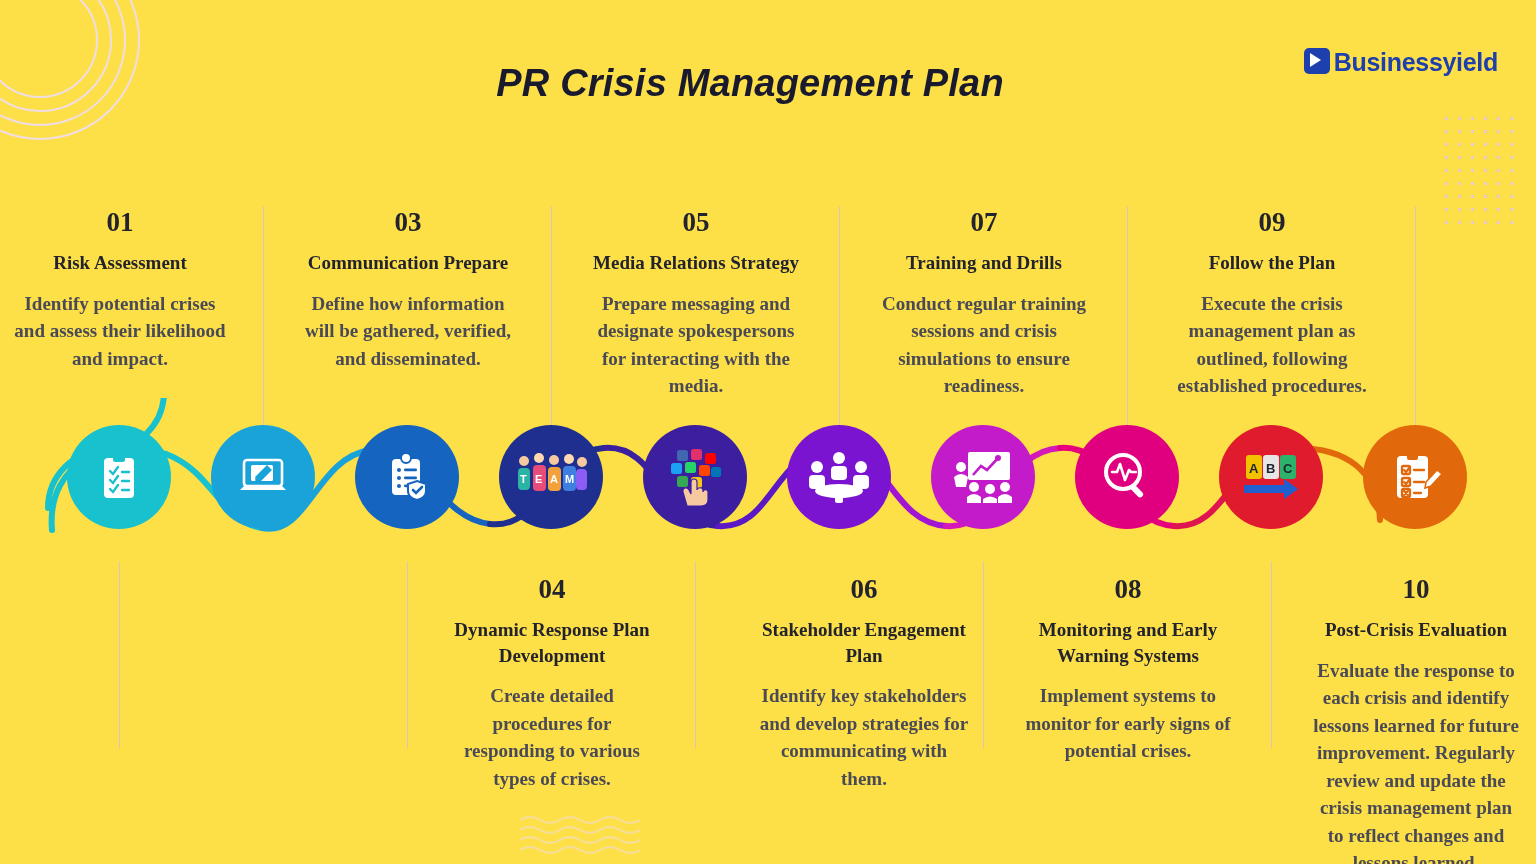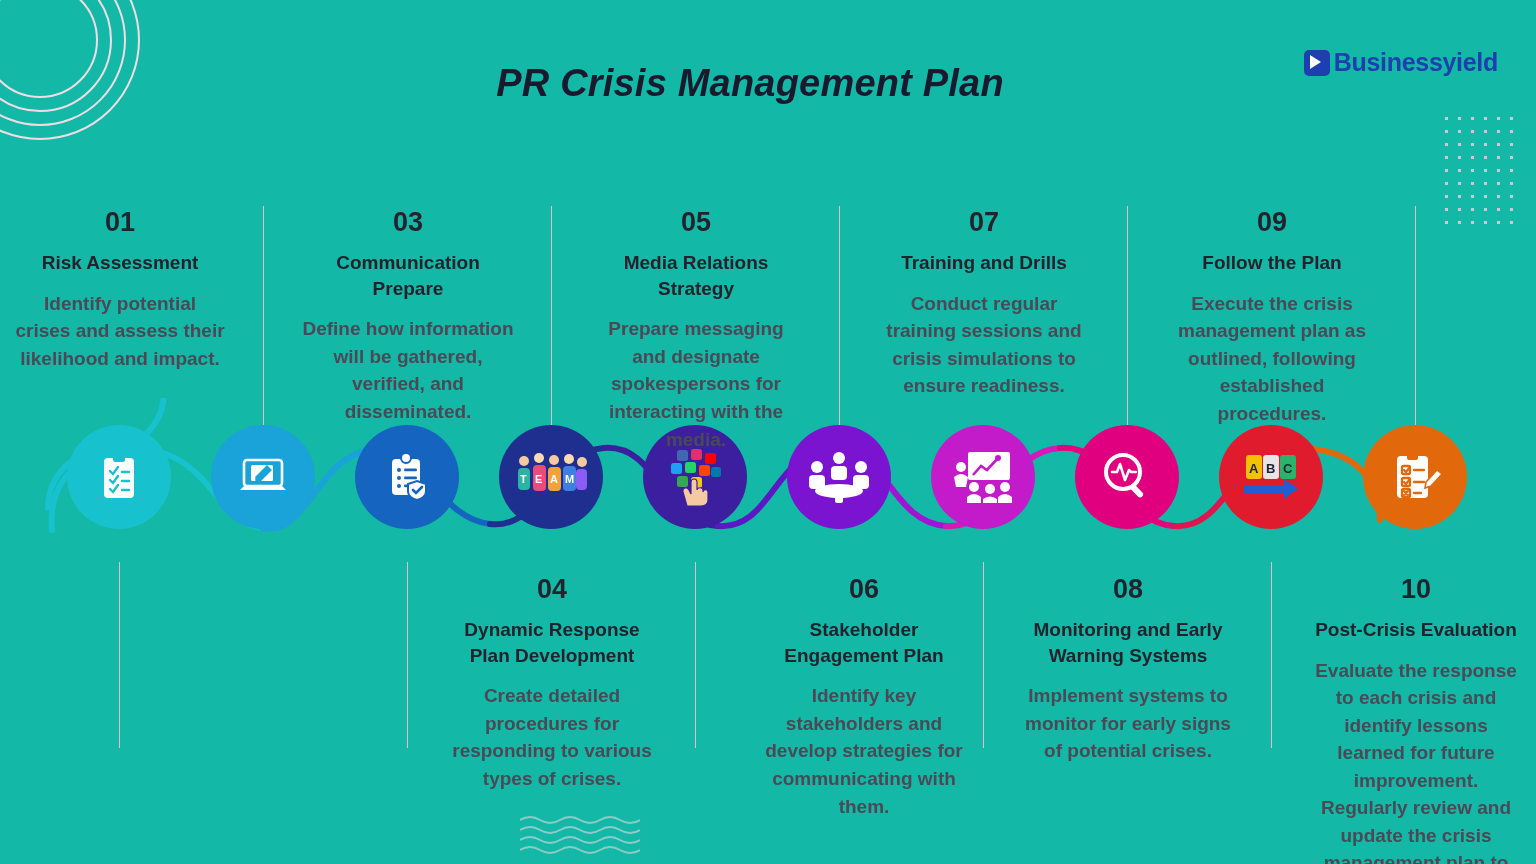--- a/index.html
+++ b/index.html
@@ -5,21 +5,21 @@
   * { box-sizing: border-box; margin: 0; padding: 0; }
   html, body {
     width: 1536px; height: 864px;
     background: #fdf2f6;
     font-family: "Liberation Sans", sans-serif;
     overflow: hidden;
   }
   .page {
     position: relative;
     width: 1536px; height: 864px;
-    background: #14b8a6;
+    background: #fde047;
   }
 
   
   .corner-arcs { position: absolute; top: -60px; left: -60px; width: 190px; height: 190px; }
   .corner-arcs div {
     position: absolute;
     border: 2px solid #f0dde4;
     border-radius: 50%;
   }
   .corner-arcs .a1 { width: 200px; height: 200px; left: 0; top: 0; }
@@ -49,21 +49,21 @@
     top: 62px; left: 0; width: 1500px;
     text-align: center;
     font-size: 38px;
     font-weight: bold;
     font-style: italic;
     color: #1a1a2e;
     letter-spacing: .2px;
   }
   .logo {
     position: absolute; right: 38px; top: 48px;
-    display: flex; align-items: center; gap: 4px;
+    display: flex; align-items: flex-start; gap: 4px;
   }
   .logo .mark {
     width: 26px; height: 26px;
     background: #1e3fae;
     border-radius: 5px;
     position: relative;
   }
   .logo .mark:after {
     content: "";
     position: absolute; left: 6px; top: 5px;
@@ -83,21 +83,21 @@
     position: absolute;
     width: 104px; height: 104px;
     border-radius: 50%;
     display: flex; align-items: center; justify-content: center;
     color: #fff;
   }
   .circle svg { display: block; }
 
   .vline { position: absolute; width: 1px; background: #d8c3cd; }
 
-  .card { position: absolute; text-align: center; }
+  .card { position: absolute; text-align: center; font-family: Liberation Serif, serif; }
   .num {
     font-size: 27px; font-weight: bold; color: #23232e;
     line-height: 1.1; margin-bottom: 12px;
   }
   .cap {
     font-size: 19px; font-weight: bold; color: #23232e;
     line-height: 1.36; margin-bottom: 14px;
   }
   .desc {
     font-size: 19px; font-weight: bold; color: #4a4a57;

